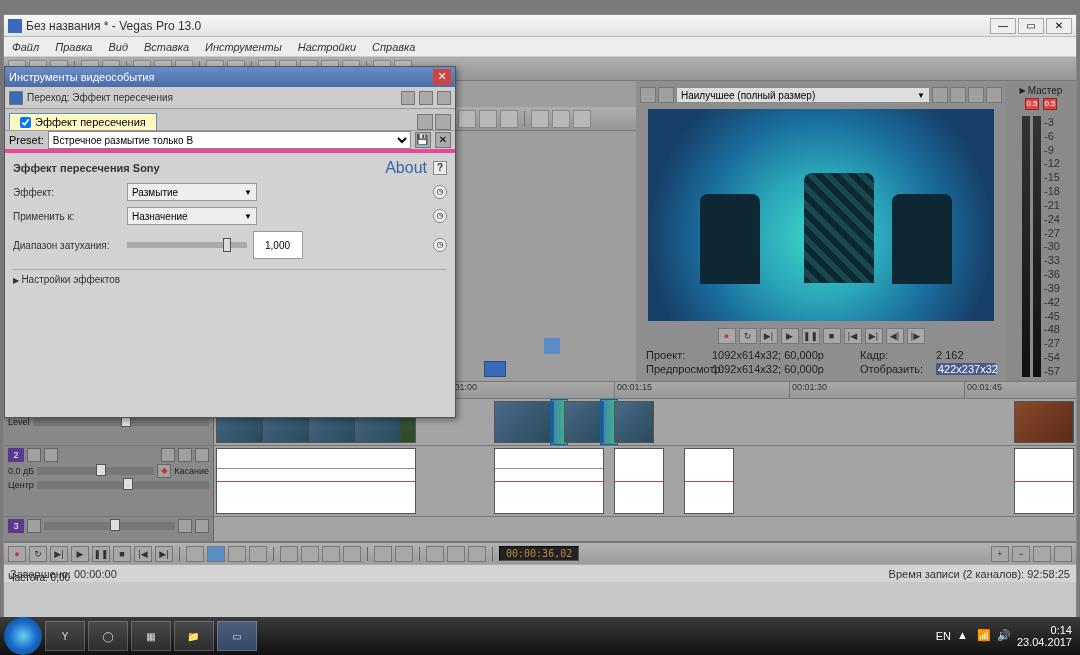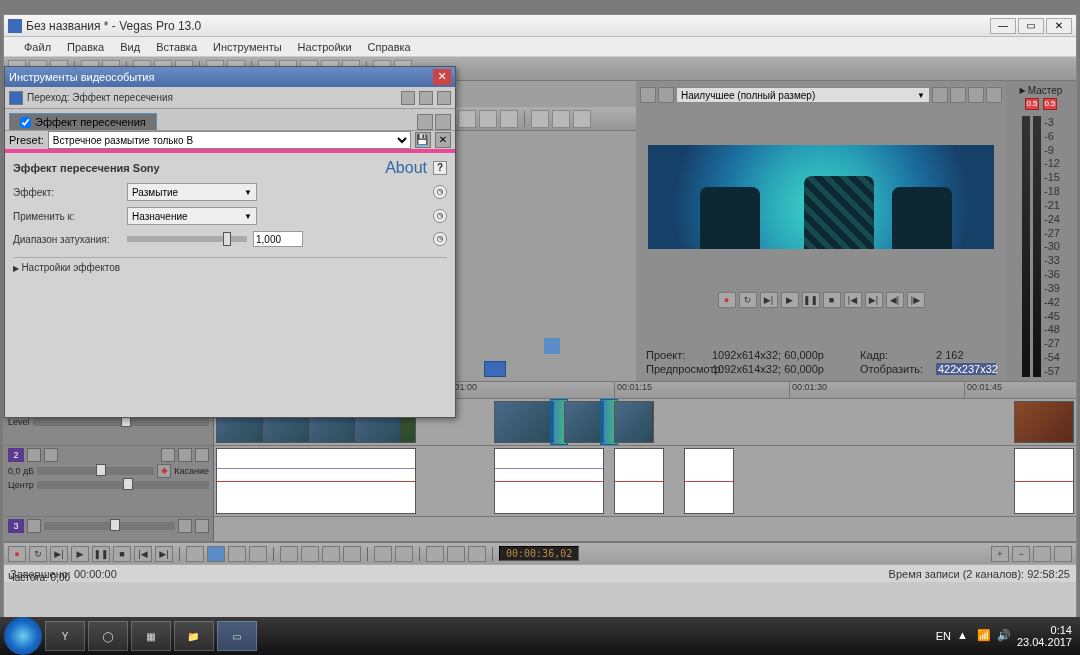--- a/index.html
+++ b/index.html
@@ -2,28 +2,28 @@
 <html><head>
 <meta charset="utf-8">
 <style>
 * { margin:0; padding:0; box-sizing:border-box; font-family:"Segoe UI",Tahoma,sans-serif; font-size:11px; }
 body { width:1080px; height:655px; background:#7a7a7a; overflow:hidden; position:relative; }
 .window { width:1074px; height:612px; margin:14px auto; background:#c8c8c8; border:1px solid #888; position:relative; }
 .titlebar { height:22px; background:linear-gradient(#f7f7f7,#e4e4e4); display:flex; align-items:center; padding:0 4px; border-bottom:1px solid #bbb; }
 .titlebar .icon { width:14px; height:14px; background:#3a6ab8; margin-right:4px; }
 .titlebar .title { flex:1; color:#333; font-size:12px; }
 .titlebar .winbtn { width:26px; height:16px; border:1px solid #aaa; background:#eee; margin-left:2px; text-align:center; line-height:13px; font-size:10px; cursor:pointer; }
-.menubar { height:20px; background:#ededed; display:flex; align-items:center; padding:0 12px; border-bottom:1px solid #ccc; }
+.menubar { height:20px; background:#ededed; display:flex; align-items:center; padding:0 0; border-bottom:1px solid #ccc;font-style:italic; }
 .menubar span { padding:0 8px; color:#333; cursor:pointer; font-size:11px; }
 .toolbar { height:24px; background:linear-gradient(#aeaeae,#969696); border-bottom:1px solid #777; display:flex; align-items:center; padding:0 4px; gap:3px; }
 .toolbar .tbtn { width:18px; height:18px; background:#b8b8b8; border:1px solid #888; cursor:pointer; }
 .toolbar .sep { width:1px; height:16px; background:#777; margin:0 3px; }
 .upper { height:300px; display:flex; background:#9a9a9a; position:relative; }
 .left-area { flex:1; background:#9e9e9e; position:relative; }
-.preview-pane { width:370px; background:#8e8e8e; padding:4px; display:flex; flex-direction:column;gap:36px; }
+.preview-pane { width:370px; background:#8e8e8e; padding:4px; display:flex; flex-direction:column; }
 .preview-toolbar { height:20px; display:flex; align-items:center; gap:2px; }
 .preview-toolbar .pbtn { width:16px; height:16px; background:#a0a0a0; border:1px solid #777; cursor:pointer; }
 .preview-toolbar .pselect { height:16px; background:#ddd; border:1px solid #888; padding:0 4px; font-size:10px; flex:1; cursor:pointer; display:flex; align-items:center; }
 .preview-toolbar .pselect:after { content:"▼"; font-size:8px; margin-left:auto; }
 .preview-screen { flex:1; margin:4px 8px; background:#000; position:relative; overflow:hidden; }
 .preview-screen .scene { position:absolute; inset:0; background:radial-gradient(circle at 50% 60%, #3dd9c7 0%, #2aa5b8 30%, #1a6d9e 55%, #174069 80%); }
 .preview-screen .figure { position:absolute; width:60px; height:90px; background:#0d2832; border-radius:8px 8px 0 0; }
 .preview-screen .fig1 { left:15%; top:40%; }
 .preview-screen .fig2 { left:45%; top:30%; width:70px; height:110px; background:repeating-linear-gradient(45deg,#0d2832 0 6px,#164a4f 6px 12px); }
 .preview-screen .fig3 { right:12%; top:40%; }
@@ -70,39 +70,39 @@
 .freq-label { position:absolute; left:4px; bottom:42px; font-size:10px; color:#222; }
 
 
 .fx-dialog { position:absolute; left:0; top:51px; width:452px; height:352px; background:#bdbdbd; border:1px solid #555; box-shadow:2px 2px 6px rgba(0,0,0,.4); z-index:50; display:flex; flex-direction:column; }
 .fx-title { height:20px; background:linear-gradient(#6a8dc8,#4a6da8); color:#fff; display:flex; align-items:center; padding:0 4px; font-size:11px; }
 .fx-title .closex { margin-left:auto; width:18px; height:16px; background:#c44; text-align:center; line-height:14px; cursor:pointer; }
 .fx-chain { height:22px; background:#ccc; display:flex; align-items:center; padding:0 4px; gap:4px; border-bottom:1px solid #999; }
 .fx-chain .chlabel { font-size:10px; color:#333; }
 .fx-chain .chbtn { width:14px; height:14px; background:#aaa; border:1px solid #777; cursor:pointer; }
 .fx-tabs { height:22px; display:flex; align-items:flex-end; padding:0 4px; gap:2px; background:#c8c8c8; border-bottom:1px solid #999; }
-.fx-tab { padding:2px 10px; background:#737373; border:1px solid #5a8db8; border-bottom:none; font-size:10px; cursor:pointer; display:flex; align-items:center; gap:4px; }
+.fx-tab { padding:2px 10px; background:#fef9c3; border:1px solid #5a8db8; border-bottom:none; font-size:10px; cursor:pointer; display:flex; align-items:center; gap:4px; }
 .fx-tab input[type=checkbox]{ width:11px; height:11px; }
 .fx-tabs .right { margin-left:auto; display:flex; gap:2px; }
 .fx-tabs .right .ibtn { width:16px; height:16px; background:#aaa; border:1px solid #777; cursor:pointer; }
 .fx-preset { height:22px; display:flex; align-items:center; padding:0 4px; gap:4px; border-bottom:4px solid #ec4899; background:#c8c8c8; }
 .fx-preset select { flex:1; height:18px; font-size:10px; background:#fff; border:1px solid #888; }
 .fx-preset .pbtn { width:16px; height:16px; background:#aaa; border:1px solid #777; cursor:pointer; font-size:10px; text-align:center; line-height:14px; }
 .fx-body { flex:1; background:#d2d2d2; padding:6px 8px; overflow:auto; }
 .fx-h1 { font-size:14px; font-weight:bold; color:#333; display:flex; align-items:center; }
 .fx-h1 .about { margin-left:auto; font-size:16px; font-weight:normal; color:#36a; cursor:pointer; }
 .fx-h1 .q { width:14px; height:14px; border:1px solid #888; text-align:center; line-height:12px; font-size:10px; margin-left:6px; cursor:pointer; background:#eee;}
 .fx-row { display:flex; align-items:center; margin-top:6px; gap:6px; }
 .fx-row .lbl { width:108px; font-size:10px; color:#333; }
 .fx-row .sel { width:130px; height:18px; background:#eee; border:1px solid #999; font-size:10px; padding:0 4px; cursor:pointer; display:flex; align-items:center; }
 .fx-row .sel:after { content:"▼"; font-size:8px; margin-left:auto; }
 .fx-row .clock { width:14px; height:14px; border:1px solid #888; border-radius:50%; cursor:pointer; background:#eee; font-size:8px; text-align:center; line-height:12px; }
 .fx-row .slider { flex:0 0 120px; height:6px; background:#aaa; position:relative; }
 .fx-row .slider .k { position:absolute; left:80%; top:-4px; width:8px; height:14px; background:#ddd; border:1px solid #555; }
-.fx-row input[type=text] { width:50px; height:16px; font-size:10px; padding:0 2px; border:1px solid #999; }
+.fx-row input[type=text] { width:50px; height:28px; font-size:10px; padding:0 11px; border:1px solid #999; }
 .fx-expand { margin-top:10px; padding:4px 0; border-top:1px solid #aaa; font-size:10px; color:#333; cursor:pointer; }
 .fx-expand:before { content:"▶ "; font-size:8px; }
 
 
 .taskbar { position:absolute; left:0; right:0; bottom:0; height:38px; background:linear-gradient(#3a3a3a,#111); display:flex; align-items:center; padding:0 4px; gap:3px; }
 .taskbar .start { width:38px; height:38px; background:radial-gradient(circle,#6bd0f0 0%,#1a6bc8 50%,#0a3a78 100%); border-radius:50%; cursor:pointer; position:relative; }
 .taskbar .tbtn { width:40px; height:30px; background:rgba(255,255,255,.1); border:1px solid rgba(255,255,255,.2); cursor:pointer; display:flex; align-items:center; justify-content:center; color:#ddd; font-size:10px; }
 .taskbar .tbtn.active { background:rgba(120,170,255,.35); }
 .taskbar .tray { margin-left:auto; display:flex; align-items:center; gap:6px; color:#fff; font-size:10px; padding-right:4px; }
 .taskbar .tray .tico { width:14px; height:14px; }

